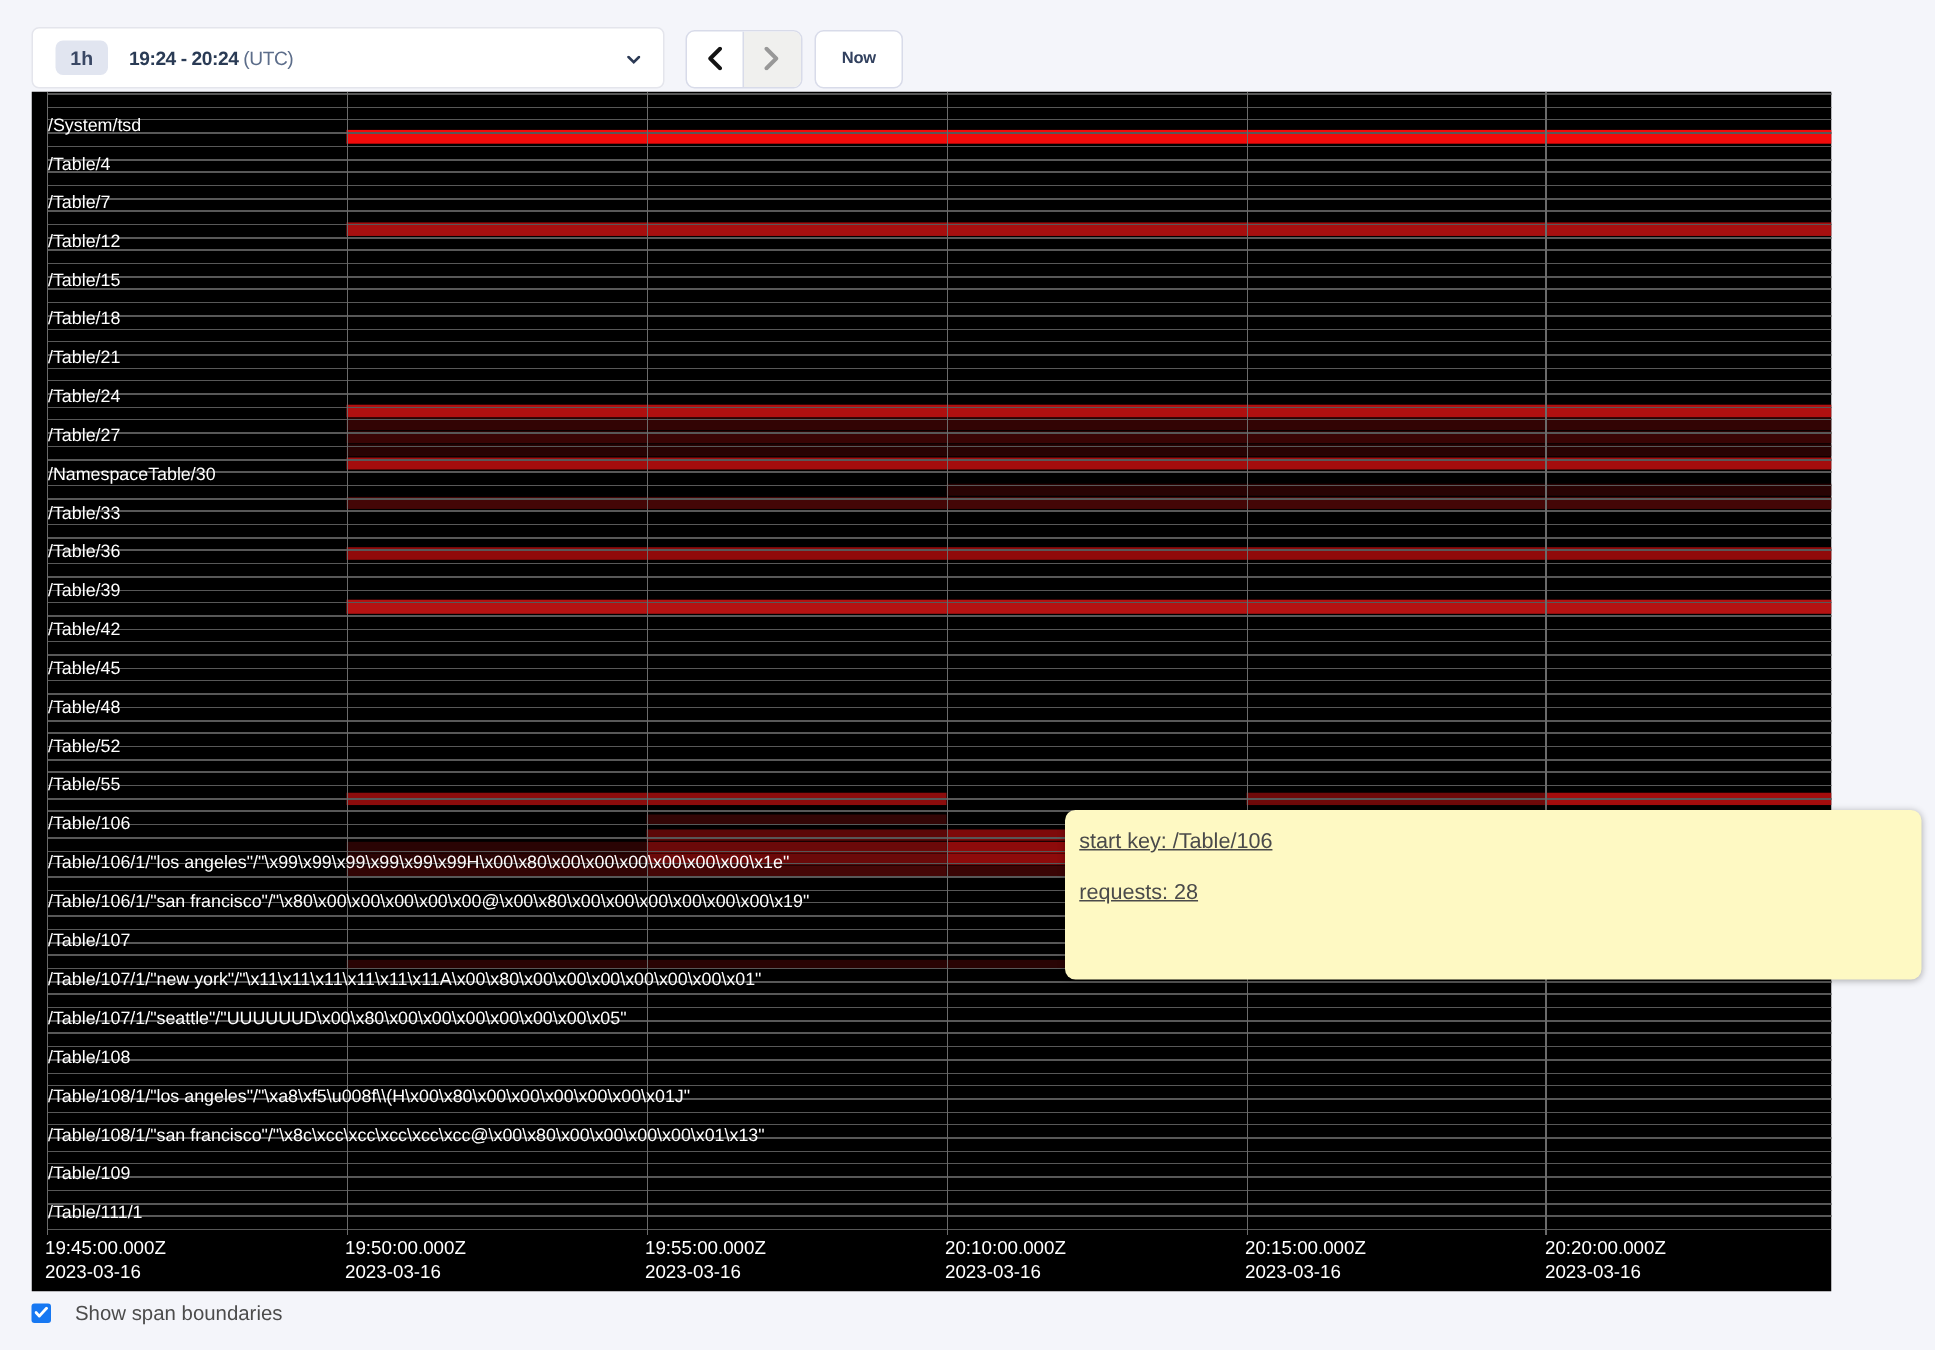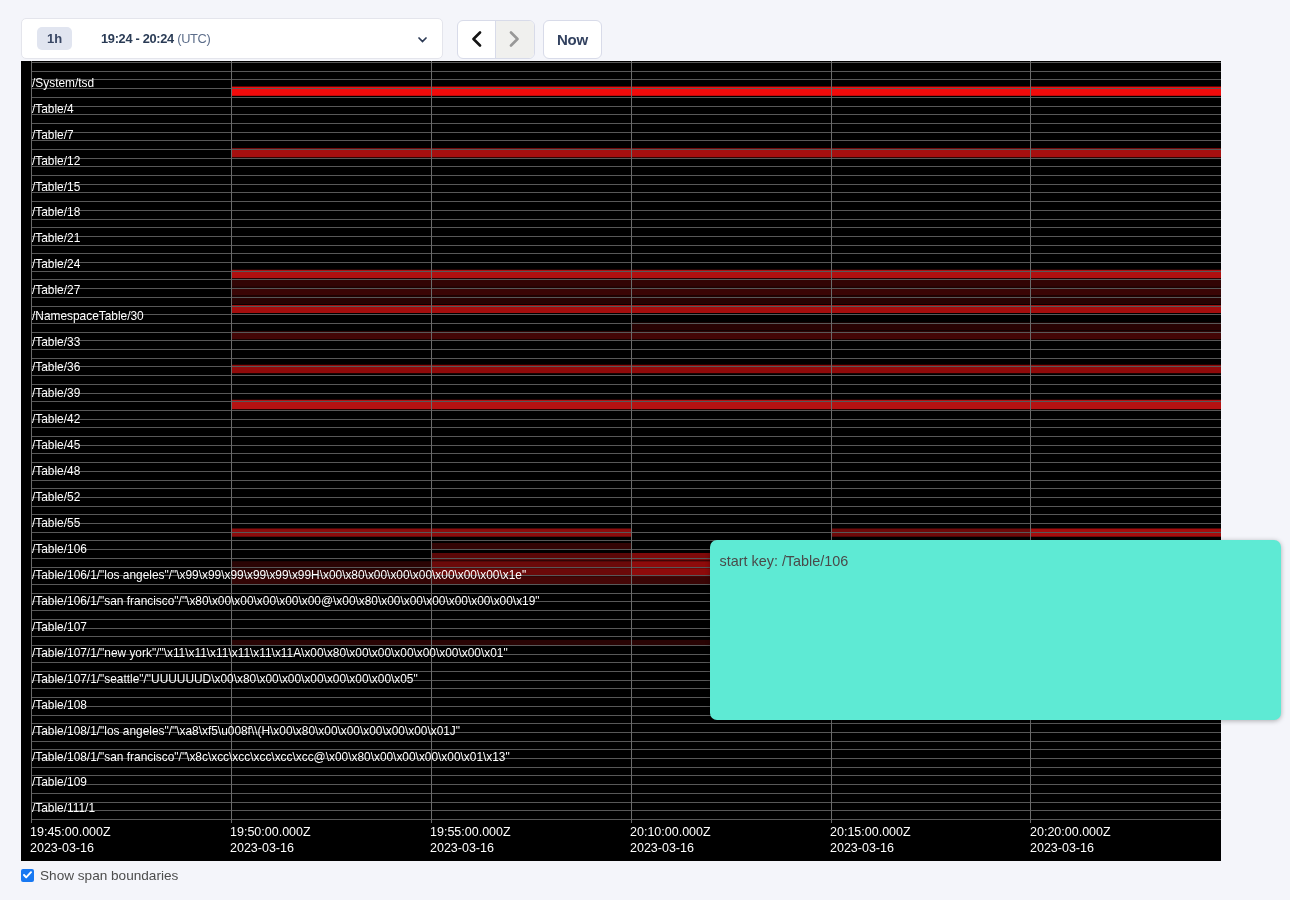--- a/index.html
+++ b/index.html
@@ -1,30 +1,30 @@
 <!DOCTYPE html>
 <html><head>
 <meta charset="utf-8">
 <style>
   * { box-sizing: border-box; margin: 0; padding: 0; }
   html,body { width: 1290px; height: 900px; background: #f4f5fa; font-family: "Liberation Sans", sans-serif; position: relative; overflow: hidden; }
   .dd { position:absolute; left:21px; top:17.5px; width:422px; height:41.5px; background:#fff; border:1px solid #e4e5ec; border-radius:5px; display:flex; align-items:center; }
   .badge { margin-left:15px; width:35px; height:23px; background:#e1e5f0; border-radius:5px; display:flex; align-items:center; justify-content:center; font-size:13px; font-weight:bold; color:#394764; }
-  .ddtime { margin-left:29px; font-size:12.8px; letter-spacing:-0.3px; font-weight:bold; color:#2a3b55; }
+  .ddtime { margin-left:14px; font-size:12.8px; letter-spacing:-0.3px; font-weight:bold; color:#2a3b55; }
   .ddutc { font-weight:normal; color:#5c6d8a; }
   .chev { position:absolute; right:15px; top:18px; }
   .btngroup { position:absolute; left:456.5px; top:19.5px; width:78px; height:39.5px; border:1px solid #d8dbe9; border-radius:6px; background:#fff; display:flex; overflow:hidden; }
   .bprev { width:38.7px; height:100%; display:flex; align-items:center; justify-content:center; border-right:1px solid #d8dbe9; }
   .bnext { flex:1; background:#f0f0ee; display:flex; align-items:center; justify-content:center; }
-  .now { position:absolute; left:543px; top:19.5px; width:59px; height:39.5px; background:#fff; border:1px solid #d8dbe9; border-radius:6px; display:flex; align-items:center; justify-content:center; font-size:15px; letter-spacing:-0.2px; font-weight:bold; color:#32415f; }
-  .tooltip { position:absolute; left:709.5px; top:540px; width:571.5px; height:180px; background:#5eead4; border-radius:7px; box-shadow:0 1px 5px rgba(0,0,0,0.3); padding:4px 0 0 10px; font-size:14.4px; color:#4a4a4a; }
+  .now { position:absolute; left:543px; top:19.5px; width:59px; height:39.5px; background:#fff; border:1px solid #d8dbe9; border-radius:6px; display:flex; align-items:center; justify-content:center; font-size:11px; letter-spacing:-0.2px; font-weight:bold; color:#32415f; }
+  .tooltip { position:absolute; left:709.5px; top:540px; width:571.5px; height:113px; background:#fef9c3; border-radius:7px; box-shadow:0 1px 5px rgba(0,0,0,0.3); padding:4px 0 0 10px; font-size:14.4px; color:#4a4a4a;text-decoration:underline; }
   .tooltip p { line-height:34px; white-space:nowrap; }
   .cbrow { position:absolute; left:21px; top:867.8px; display:flex; align-items:center; }
   .cb { width:13px; height:13px; background:#1778f2; border-radius:2px; display:flex; align-items:center; justify-content:center; }
-  .cbl { margin-left:6px; font-size:13.6px; color:#4c4c4c; }
+  .cbl { margin-left:16px; font-size:13.6px; color:#4c4c4c; }
 </style>
 </head>
 <body>
   <div class="dd">
     <div class="badge">1h</div>
     <div class="ddtime">19:24 - 20:24 <span class="ddutc">(UTC)</span></div>
     <svg class="chev" width="9" height="6" viewBox="0 0 9 6">
       <path d="M1 1 L4.5 4.5 L8 1" fill="none" stroke="#2c3a55" stroke-width="1.7" stroke-linecap="round"></path>
     </svg>
   </div>
@@ -203,20 +203,21 @@
 <text x="409" y="790.8" font-size="12.5" fill="#fff" font-family="Liberation Sans, sans-serif">2023-03-16</text>
 <text x="609" y="775" font-size="12.5" fill="#fff" font-family="Liberation Sans, sans-serif">20:10:00.000Z</text>
 <text x="609" y="790.8" font-size="12.5" fill="#fff" font-family="Liberation Sans, sans-serif">2023-03-16</text>
 <text x="809" y="775" font-size="12.5" fill="#fff" font-family="Liberation Sans, sans-serif">20:15:00.000Z</text>
 <text x="809" y="790.8" font-size="12.5" fill="#fff" font-family="Liberation Sans, sans-serif">2023-03-16</text>
 <text x="1009" y="775" font-size="12.5" fill="#fff" font-family="Liberation Sans, sans-serif">20:20:00.000Z</text>
 <text x="1009" y="790.8" font-size="12.5" fill="#fff" font-family="Liberation Sans, sans-serif">2023-03-16</text>
 </svg>
   <div class="tooltip">
     <p>start key: /Table/106</p>
+    <p>requests: 28</p>
   </div>
   <div class="cbrow">
     <div class="cb">
       <svg width="9" height="8" viewBox="0 0 9 8">
         <path d="M1 4 L3.2 6.4 L8 1.2" fill="none" stroke="#fff" stroke-width="1.9" stroke-linecap="round" stroke-linejoin="round"></path>
       </svg>
     </div>
     <div class="cbl">Show span boundaries</div>
   </div>
 

